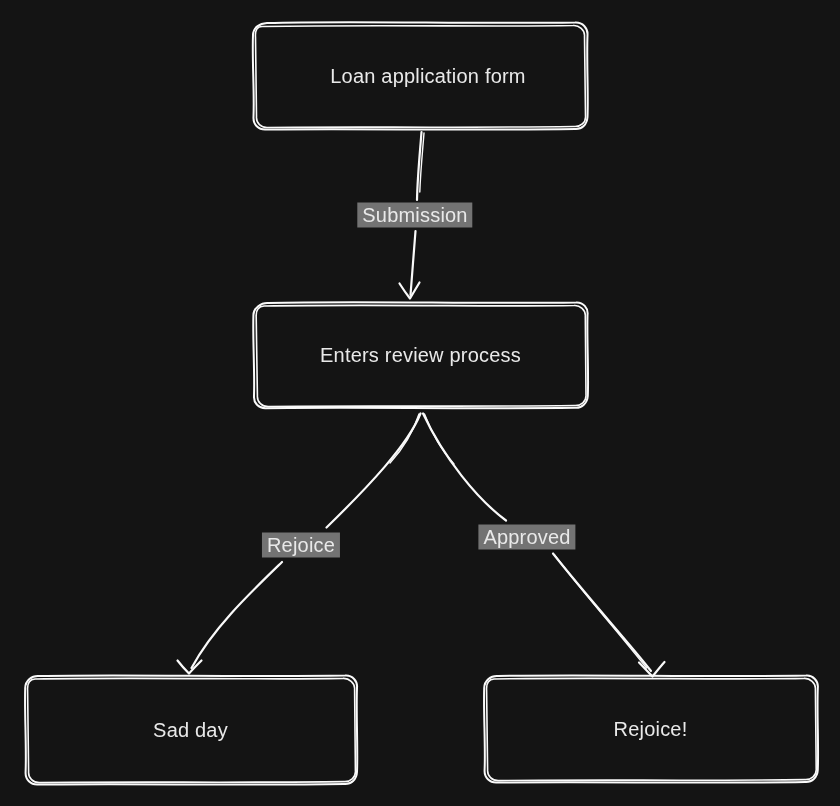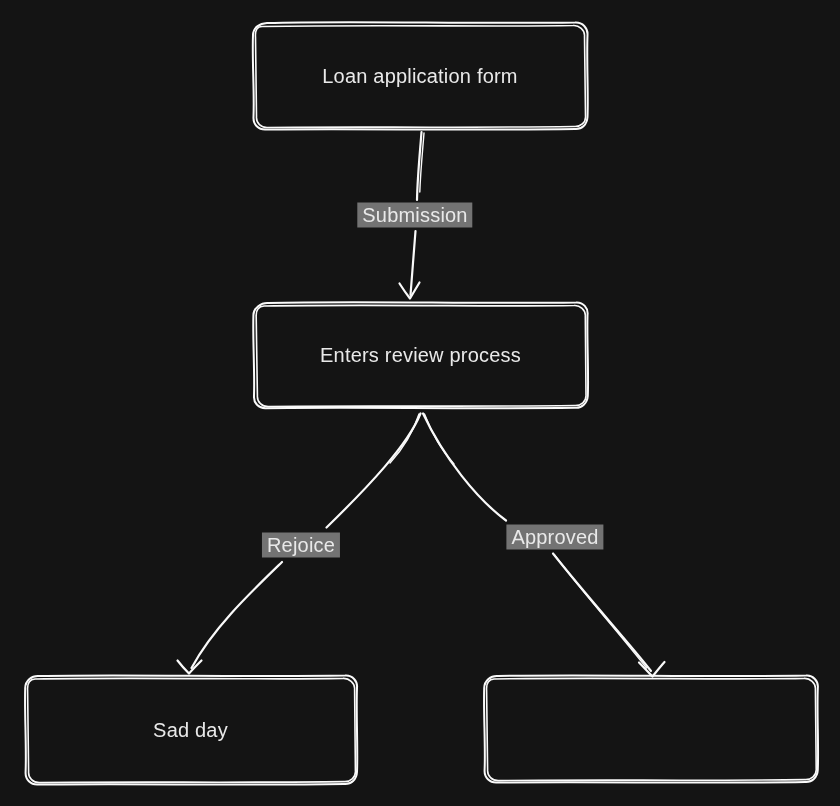--- a/index.html
+++ b/index.html
@@ -91,32 +91,35 @@
 
     <g stroke-linecap="round" stroke-linejoin="round" stroke-width="2.2" stroke="#fafafa">
       <path d="M 423 413.5 C 444 458 477 499 506 520.5"></path>
       <path stroke-width="1.4" d="M 424.5 414 C 432 434 443 452 454 464"></path>
       <path d="M 553 553.5 C 589 599 630 644 651 671"></path>
       <path stroke-width="1.4" d="M 554.5 555 C 586 596 623 638 646.5 668"></path>
       <path d="M 639 662.5 C 643.5 667 648 672 652.5 676.5 C 656.5 671.5 660.5 666.5 664.5 662"></path>
     </g>
   </svg>
 
-  <div class="node" style="left:252px; top:22px; width:336px; height:108px;">
+  <div class="node" style="left:260px; top:22px; width:336px; height:108px;">
     <span class="node-label">Loan application form</span>
   </div>
 
   <div class="node" style="left:24px; top:675px; width:333px; height:110px;">
     <span class="node-label">Sad day</span>
   </div>
 
   <div class="node" style="left:253px; top:302px; width:335px; height:106px;">
     <span class="node-label">Enters review process</span>
   </div>
 
+  <div class="node" style="left:483px; top:675px; width:335px; height:108px;">
+    <span class="node-label">Rejoice!</span>
+  </div>
 
   <div class="edge-label" style="left:415px; top:215px;">Submission</div>
 
   <div class="edge-label" style="left:301px; top:545px;">Rejoice</div>
 
-  <div class="edge-label" style="left:527px; top:537px;margin-left:28px;">Approved</div>
+  <div class="edge-label" style="left:527px; top:537px;">Approved</div>
 
 </div>
 
 </body></html>

